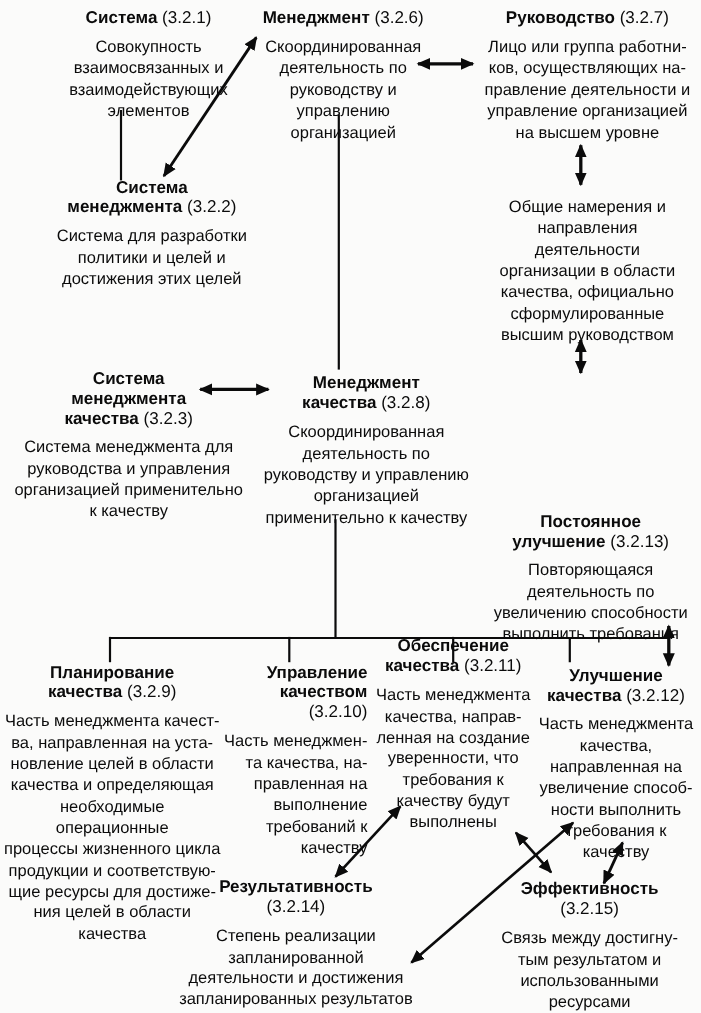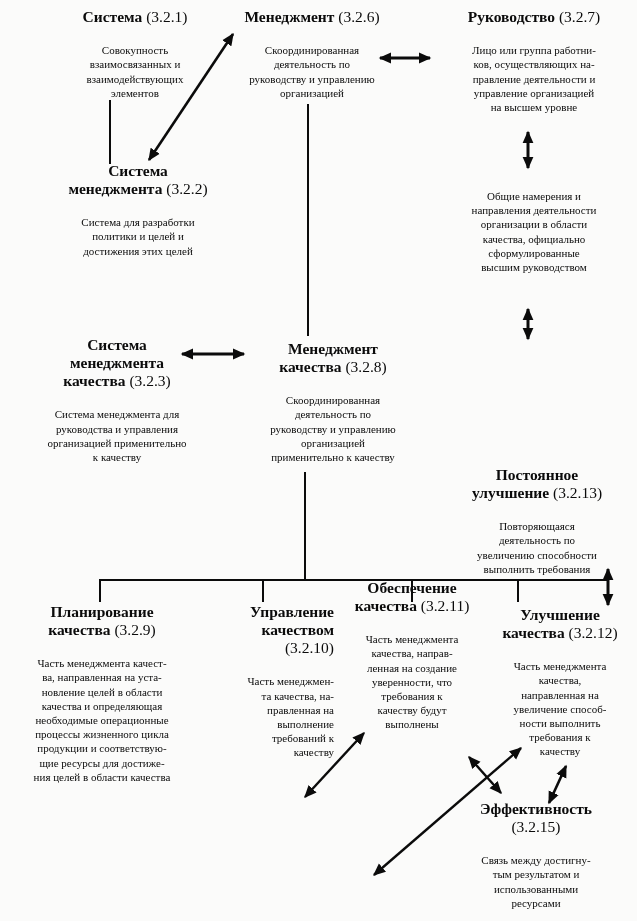--- a/index.html
+++ b/index.html
@@ -1,21 +1,21 @@
 <!DOCTYPE html>
 <html><head>
 <meta charset="utf-8">
 <style>
   html,body{margin:0;padding:0;background:#fbfbfa;}
   #canvas{position:relative;width:637px;height:921px;background:#fbfbfa;overflow:hidden;
-          font-family:Liberation Serif, serif;color:#0b0b0b;}
+          font-family:Liberation Sans, sans-serif;color:#0b0b0b;}
   .concept{position:absolute;text-align:center;}
   .c-title{font-size:15.5px;line-height:1.17;white-space:pre-line;font-weight:bold;}
   .c-num{font-weight:normal;}
-  .c-def{font-size:11px;line-height:1.29;white-space:pre-line;margin-top:17px;}
+  .c-def{font-size:15px;line-height:1.29;white-space:pre-line;margin-top:7px;}
   svg#connectors{position:absolute;left:0;top:0;width:637px;height:921px;pointer-events:none;}
   svg#connectors line{stroke:#0b0b0b;}
 </style>
 </head>
 <body>
 
 <div id="canvas">
 
   <svg id="connectors" viewBox="0 0 637 921">
     <defs>
@@ -161,20 +161,28 @@
 качества</span><span class="c-num"> (3.2.12)</span></div>
     <div class="c-def">Часть менеджмента
 качества,
 направленная на
 увеличение способ-
 ности выполнить
 требования к
 качеству</div>
   </div>
 
+  <div class="concept" style="left:150px;top:798px;width:238px;">
+    <div class="c-title"><span>Результативность</span><span class="c-num">
+(3.2.14)</span></div>
+    <div class="c-def">Степень реализации
+запланированной
+деятельности и достижения
+запланированных результатов</div>
+  </div>
 
   <div class="concept" style="left:437px;top:800px;width:198px;">
     <div class="c-title"><span>Эффективность</span><span class="c-num">
 (3.2.15)</span></div>
     <div class="c-def">Связь между достигну-
 тым результатом и
 использованными
 ресурсами</div>
   </div>
 

